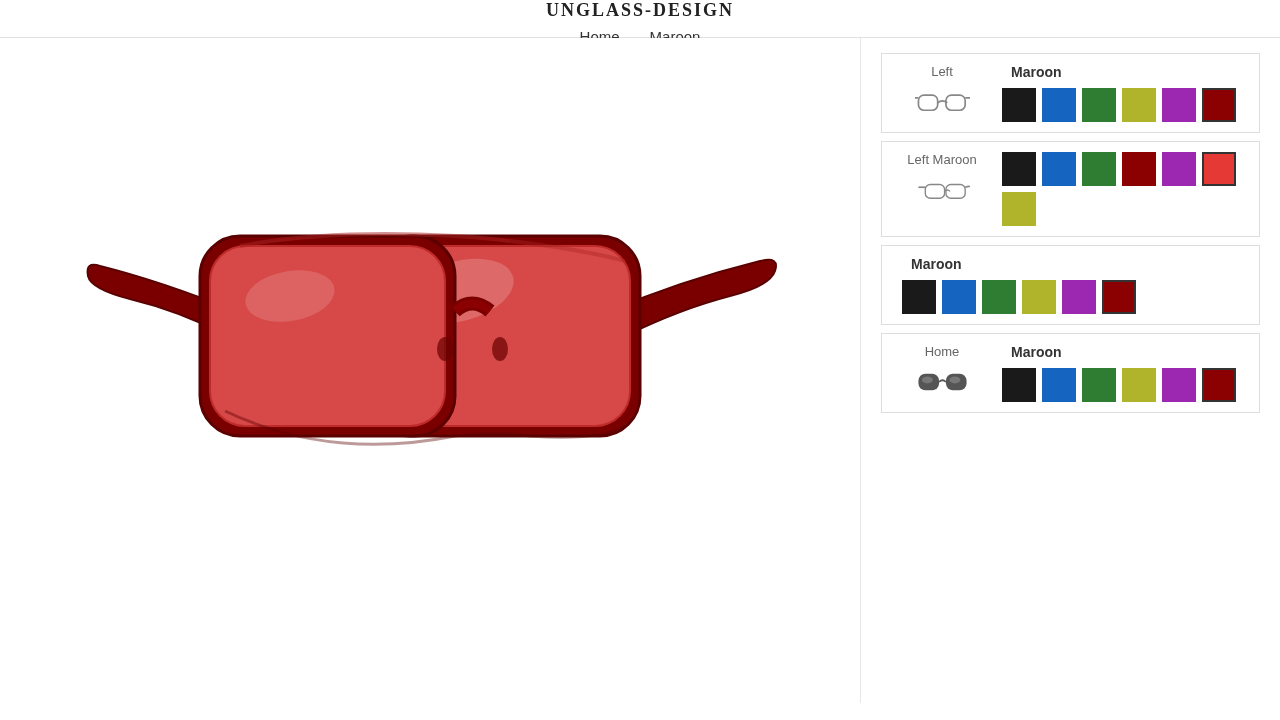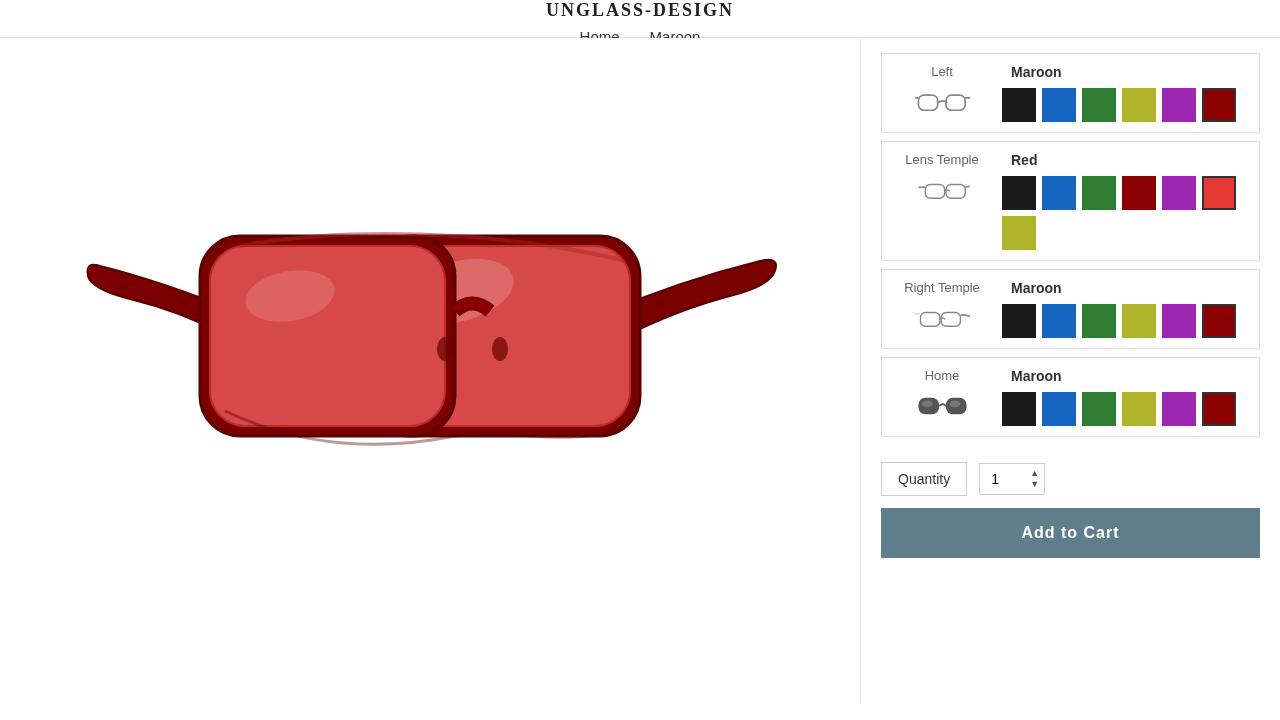--- a/index.html
+++ b/index.html
@@ -277,53 +277,42 @@
               <div class="swatch" title="Blue" style="background-color: rgb(21, 101, 192);"></div>
               <div class="swatch" title="Green" style="background-color: rgb(46, 125, 50);"></div>
               <div class="swatch" title="Yellow-Green" style="background-color: rgb(175, 180, 43);"></div>
               <div class="swatch" title="Purple" style="background-color: rgb(156, 39, 176);"></div>
               <div class="swatch selected" title="Maroon" style="background-color: rgb(139, 0, 0);"></div>
             </div>
           </div>
         </div>
         <div class="color-section">
           <div class="section-label-area">
-            <div class="section-label">Lens Temple</div>
+            <div class="section-label">Left Maroon</div>
             <div><svg viewBox="0 0 80 40" class="section-icon">
       <rect x="15" y="12" width="28" height="20" rx="7" ry="7" fill="none" stroke="#888" stroke-width="2"></rect>
       <rect x="45" y="12" width="28" height="20" rx="7" ry="7" fill="none" stroke="#888" stroke-width="2"></rect>
       <path d="M43 22 Q47 18 51 22" fill="none" stroke="#888" stroke-width="2"></path>
       <path d="M73 16 Q78 14 80 15" fill="none" stroke="#888" stroke-width="2.5"></path>
       <line x1="5" y1="16" x2="15" y2="16" stroke="#888" stroke-width="2.5"></line>
     </svg></div>
           </div>
           <div class="section-colors">
-            <div class="selected-color-name">Red</div>
             <div class="color-swatches">
               <div class="swatch" title="Black" style="background-color: rgb(26, 26, 26);"></div>
               <div class="swatch" title="Blue" style="background-color: rgb(21, 101, 192);"></div>
               <div class="swatch" title="Green" style="background-color: rgb(46, 125, 50);"></div>
               <div class="swatch" title="Maroon" style="background-color: rgb(139, 0, 0);"></div>
               <div class="swatch" title="Purple" style="background-color: rgb(156, 39, 176);"></div>
               <div class="swatch selected" title="Red" style="background-color: rgb(229, 57, 53);"></div>
               <div class="swatch" title="Yellow-Green" style="background-color: rgb(175, 180, 43);"></div>
             </div>
           </div>
         </div>
         <div class="color-section">
-          <div class="section-label-area">
-            <div class="section-label">Right Temple</div>
-            <div><svg viewBox="0 0 80 40" class="section-icon">
-      <rect x="8" y="12" width="28" height="20" rx="7" ry="7" fill="none" stroke="#888" stroke-width="2"></rect>
-      <rect x="38" y="12" width="28" height="20" rx="7" ry="7" fill="none" stroke="#888" stroke-width="2"></rect>
-      <path d="M36 22 Q40 18 44 22" fill="none" stroke="#888" stroke-width="2"></path>
-      <path d="M66 16 Q73 14 80 18" fill="none" stroke="#888" stroke-width="2.5"></path>
-      <line x1="0" y1="14" x2="8" y2="14" stroke="#aaa" stroke-width="1.5" stroke-dasharray="2,2"></line>
-    </svg></div>
-          </div>
           <div class="section-colors">
             <div class="selected-color-name">Maroon</div>
             <div class="color-swatches">
               <div class="swatch" title="Black" style="background-color: rgb(26, 26, 26);"></div>
               <div class="swatch" title="Blue" style="background-color: rgb(21, 101, 192);"></div>
               <div class="swatch" title="Green" style="background-color: rgb(46, 125, 50);"></div>
               <div class="swatch" title="Yellow-Green" style="background-color: rgb(175, 180, 43);"></div>
               <div class="swatch" title="Purple" style="background-color: rgb(156, 39, 176);"></div>
               <div class="swatch selected" title="Maroon" style="background-color: rgb(139, 0, 0);"></div>
             </div>
@@ -347,27 +336,14 @@
               <div class="swatch" title="Blue" style="background-color: rgb(21, 101, 192);"></div>
               <div class="swatch" title="Green" style="background-color: rgb(46, 125, 50);"></div>
               <div class="swatch" title="Yellow-Green" style="background-color: rgb(175, 180, 43);"></div>
               <div class="swatch" title="Purple" style="background-color: rgb(156, 39, 176);"></div>
               <div class="swatch selected" title="Maroon" style="background-color: rgb(139, 0, 0);"></div>
             </div>
           </div>
         </div>
       </div>
 
-    <div class="bottom-controls">
-      <div class="quantity-row">
-        <div class="quantity-label">Quantity</div>
-        <div class="quantity-input-wrap">
-          <input type="number" class="quantity-input" value="1" min="1" style="">
-          <div class="quantity-arrows">
-            <button class="qty-btn">▲</button>
-            <button class="qty-btn">▼</button>
-          </div>
-        </div>
-      </div>
-      <button class="add-to-cart-btn">Add to Cart</button>
-    </div>
   </div>
 </div>
 
 </body></html>

